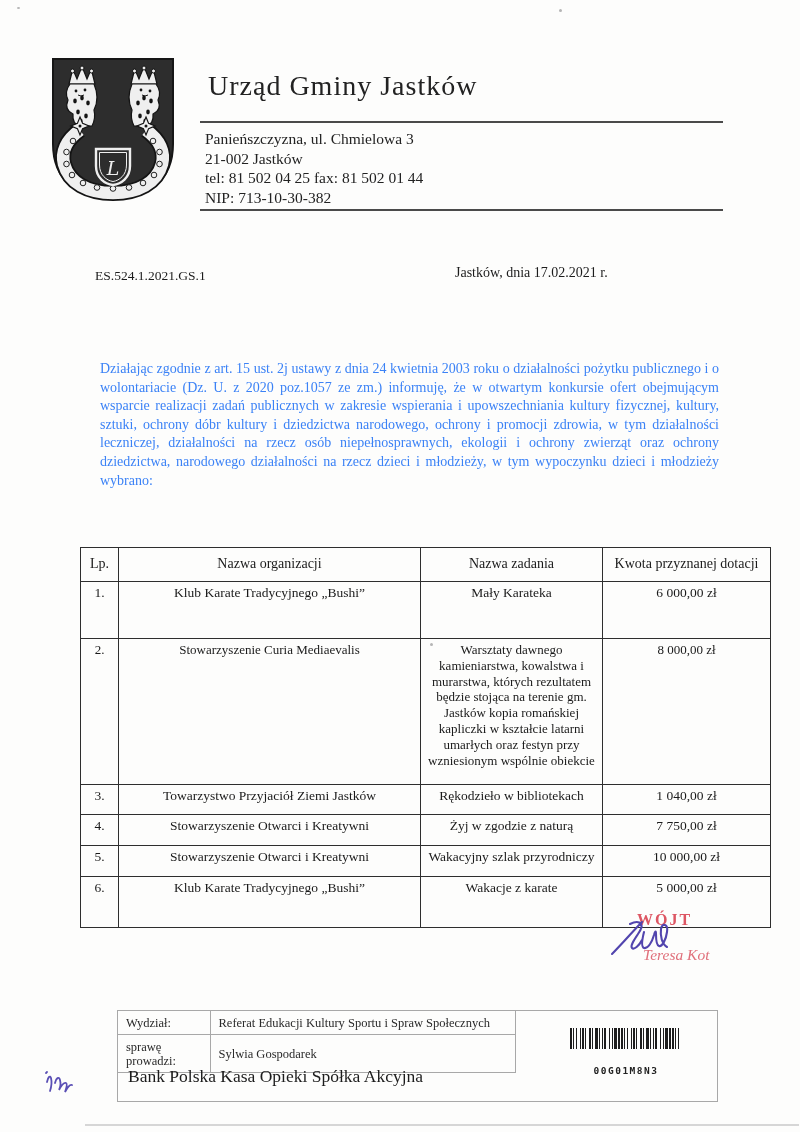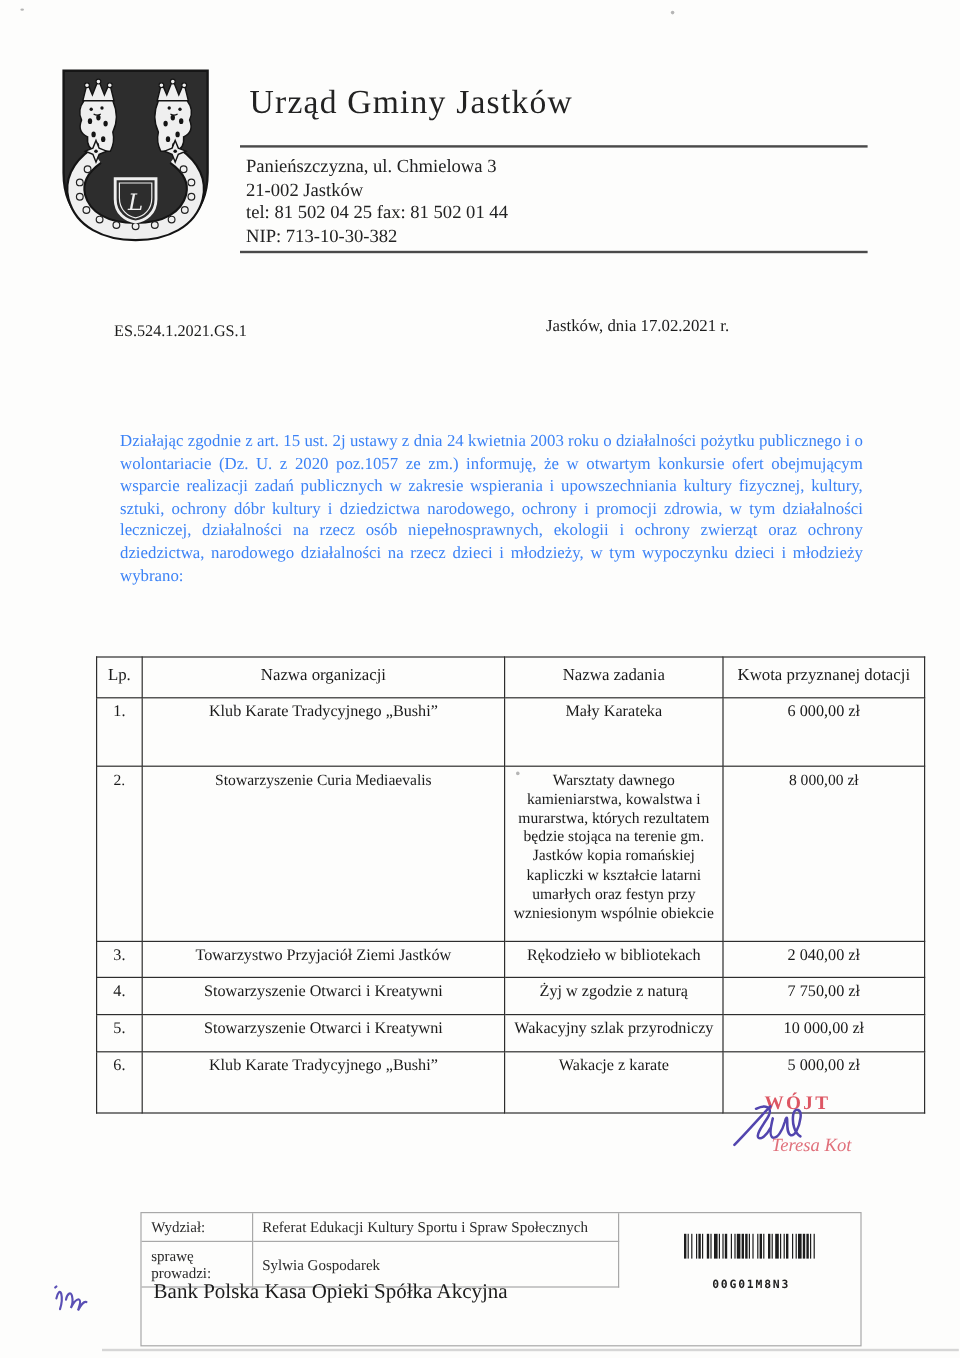--- a/index.html
+++ b/index.html
@@ -75,21 +75,21 @@
     color: #dd5663;
   }
   .sig-scribble { position: absolute; left: 608px; top: 918px; }
   .stamp-name {
     position: absolute; left: 643px; top: 946px;
     font-size: 15.5px; font-style: italic; color: #e0707b;
   }
 
   
   .footer-box {
-    position: absolute; left: 117px; top: 1010px; width: 601px; height: 112px;
+    position: absolute; left: 117px; top: 1010px; width: 601px; height: 92px;
     border: 1px solid #a8a8a8;
   }
   .footer-table {
     position: absolute; left: 0; top: 0; width: 398px;
     border-collapse: collapse; font-size: 12.5px; color: #2a2a2a;
     font-family: "Liberation Serif", serif;
   }
   .footer-table td {
     border: 1px solid #a8a8a8; border-top: none;
     padding: 5px 8px 4px 8px; line-height: 14px;
@@ -237,21 +237,21 @@
       <tr class="r2">
         <td>2.</td>
         <td>Stowarzyszenie Curia Mediaevalis</td>
         <td>Warsztaty dawnego kamieniarstwa, kowalstwa i murarstwa, których rezultatem będzie stojąca na terenie gm. Jastków kopia romańskiej kapliczki w kształcie latarni umarłych oraz festyn przy wzniesionym wspólnie obiekcie</td>
         <td>8 000,00 zł</td>
       </tr>
       <tr class="r3">
         <td>3.</td>
         <td>Towarzystwo Przyjaciół Ziemi Jastków</td>
         <td>Rękodzieło w bibliotekach</td>
-        <td>2 040,00 zł</td>
+        <td>1 040,00 zł</td>
       </tr>
       <tr class="r4">
         <td>4.</td>
         <td>Stowarzyszenie Otwarci i Kreatywni</td>
         <td>Żyj w zgodzie z naturą</td>
         <td>7 750,00 zł</td>
       </tr>
       <tr class="r5">
         <td>5.</td>
         <td>Stowarzyszenie Otwarci i Kreatywni</td>

